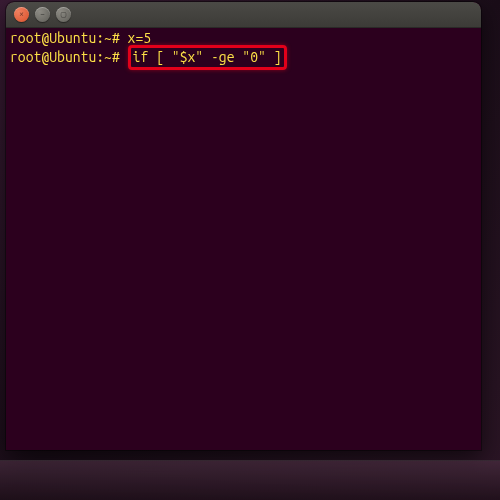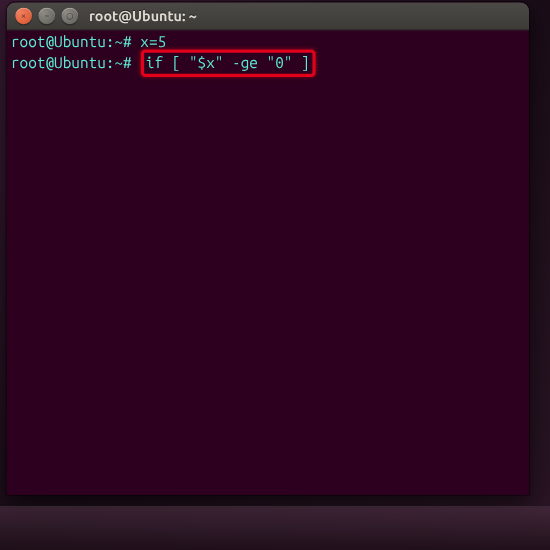--- a/index.html
+++ b/index.html
@@ -49,21 +49,21 @@
     color: #dfdbd2;
     font-family: Ubuntu, sans-serif;
     font-size: 13px;
     font-weight: bold;
     text-shadow: 0 -1px 0 rgba(0,0,0,0.5);
   }
   .terminal {
     padding: 2px 4px;
     font-size: 14px;
     line-height: 17px;
-    color: #5eead4;
+    color: #fde047;
     background: #2c001e;
     height: calc(100% - 26px);
   }
   .line { white-space: pre; }
   .highlight {
     display: inline-block;
     border: 3px solid #e2001a;
     border-radius: 4px;
     padding: 1px 2px;
     margin-top: -2px;
@@ -80,21 +80,20 @@
 </head>
 <body>
 
 <div class="window">
   <div class="titlebar">
     <div class="window-controls">
       <div class="wbtn close">×</div>
       <div class="wbtn min">–</div>
       <div class="wbtn max">▢</div>
     </div>
-    <div class="title">root@Ubuntu: ~</div>
   </div>
   <div class="terminal">
     <div class="line"><span>root@Ubuntu:~# </span><span>x=5</span></div>
     <div class="line"><span>root@Ubuntu:~# </span><span class="highlight">if [ "$x" -ge "0" ]</span></div>
   </div>
 </div>
 
 <div class="taskbar"></div>
 
 </body></html>

